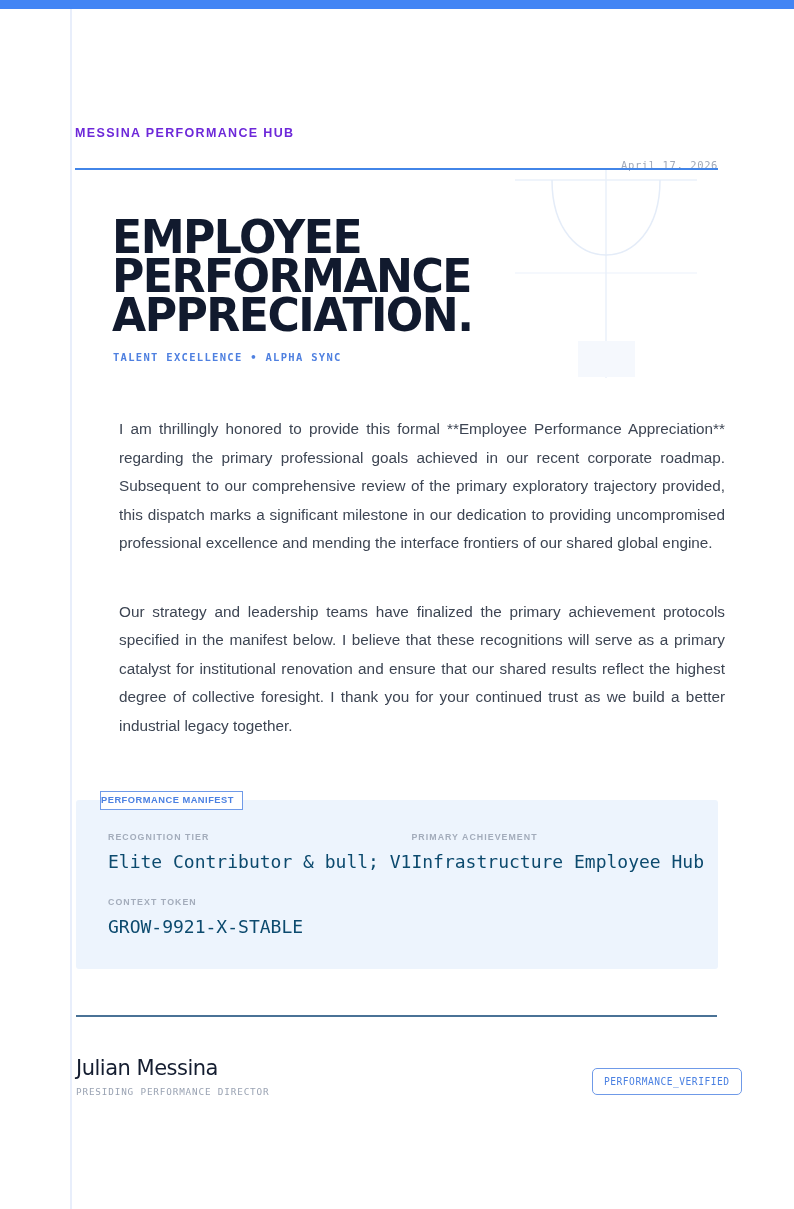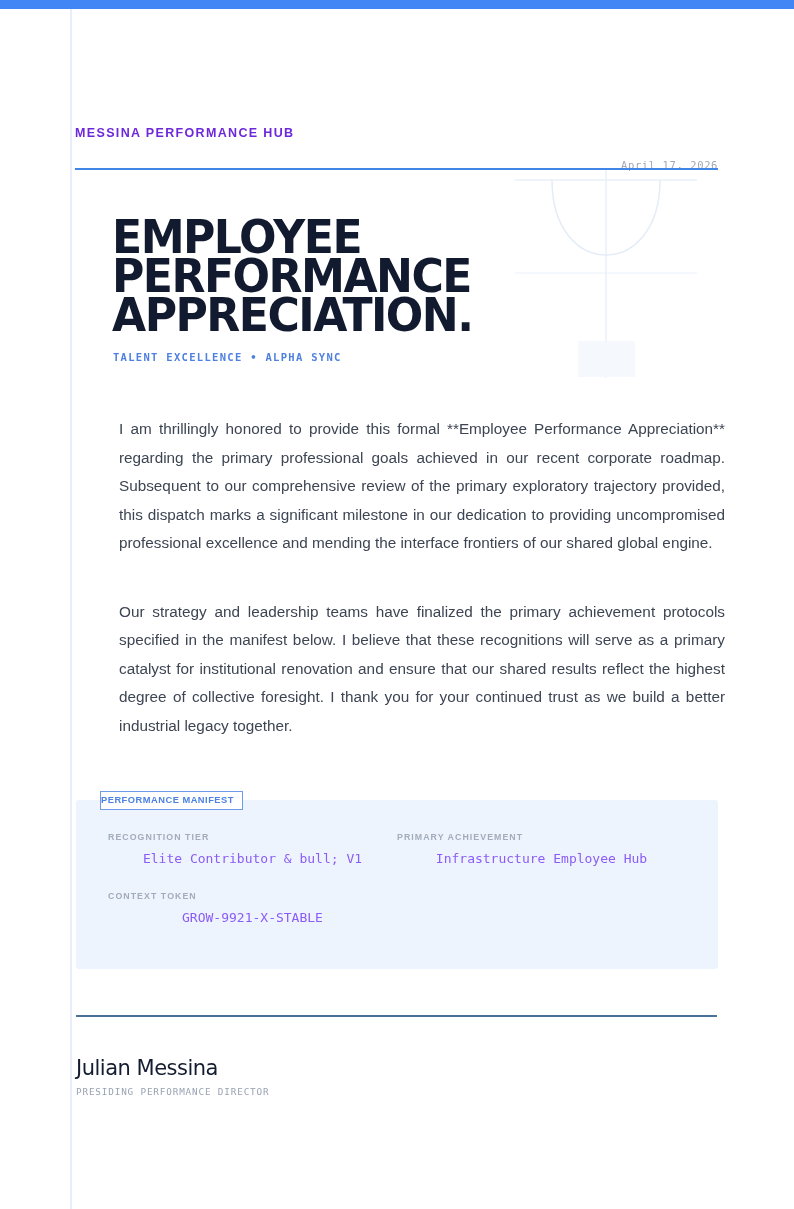--- a/index.html
+++ b/index.html
@@ -72,21 +72,21 @@
     position:absolute;left:32px;top:32px;width:578px;
     display:grid;grid-template-columns:1fr 1fr;
     row-gap:25px;column-gap:0;
   }
   .mlabel{
     font-size:8.8px;font-weight:700;letter-spacing:1.05px;
     color:#a3acbb;margin-bottom:9px;white-space:nowrap;
   }
   .mvalue{
     font-family:"DejaVu Sans Mono",monospace;
-    font-size:13px;color:#8b5cf6;white-space:nowrap;text-align:center;
+    font-size:18px;color:#0c4a6e;white-space:nowrap;
   }
 
   
   .divider{position:absolute;left:76px;top:1015px;width:641px;height:1.5px;background:#4a7296;}
   .sig-name{
     position:absolute;left:76px;top:1056px;
     font-family:"DejaVu Sans",sans-serif;
     font-weight:400;font-size:21px;letter-spacing:-.5px;color:#141d30;
     white-space:nowrap;
   }
@@ -153,14 +153,15 @@
         <div class="mlabel">CONTEXT TOKEN</div>
         <div class="mvalue">GROW-9921-X-STABLE</div>
       </div>
     </div>
   </div>
   <div class="manifest-badge">PERFORMANCE MANIFEST</div>
 
   <div class="divider"></div>
   <div class="sig-name">Julian Messina</div>
   <div class="sig-role">PRESIDING PERFORMANCE DIRECTOR</div>
+  <div class="verify">PERFORMANCE_VERIFIED</div>
 
 </div>
 
 </body></html>

